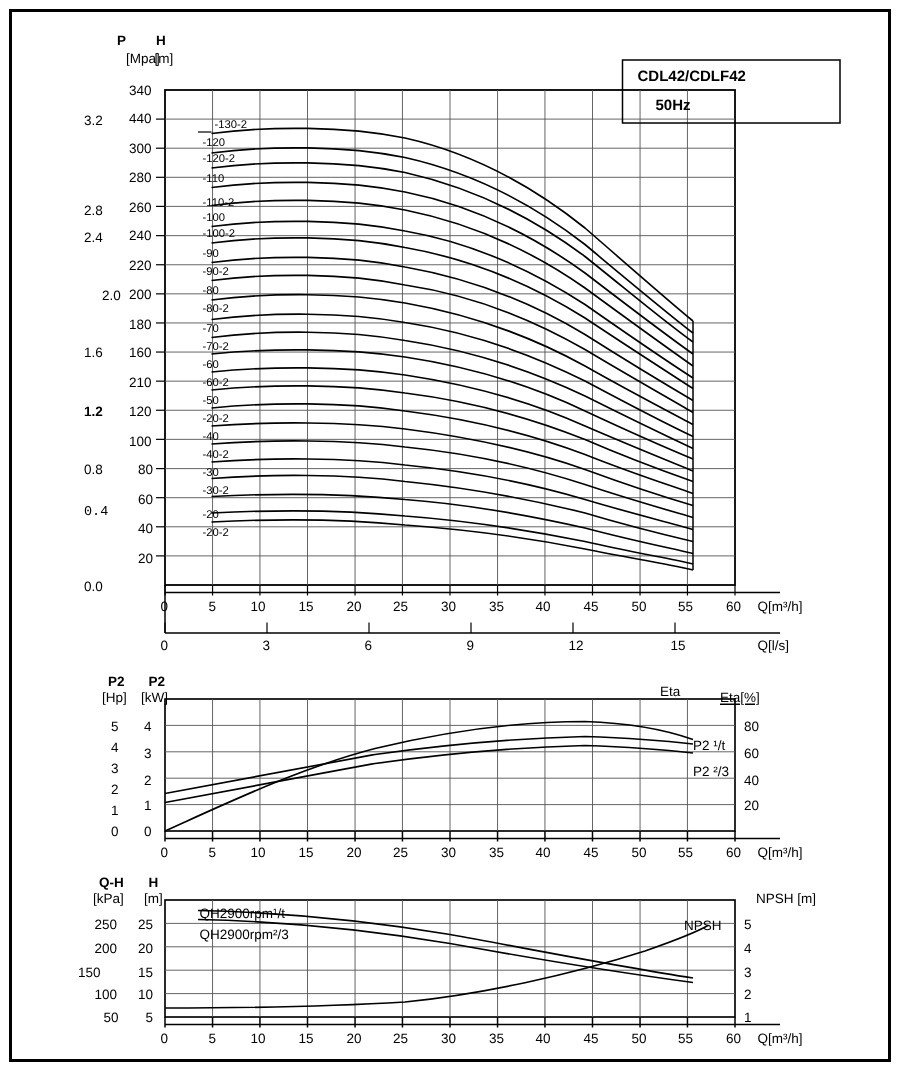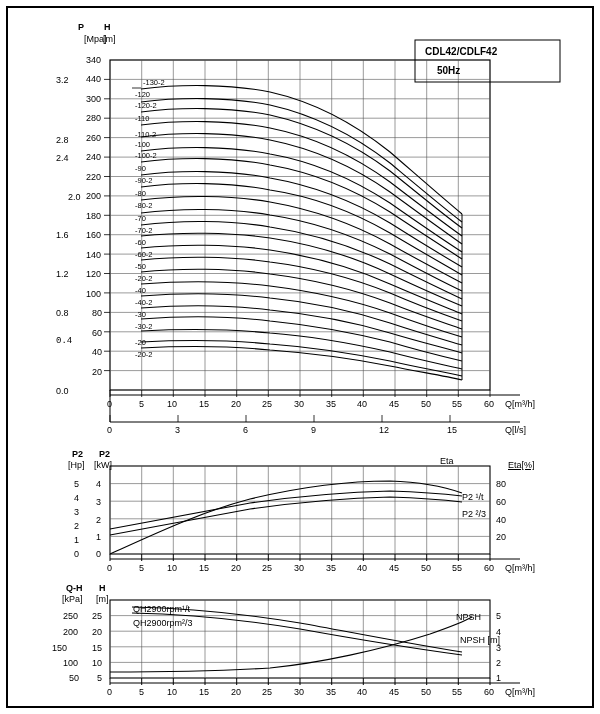--- a/index.html
+++ b/index.html
@@ -237,36 +237,36 @@
   <div class="lbl b" style="left:78px;top:22px;">P</div>
   <div class="lbl b" style="left:104px;top:22px;">H</div>
   <div class="lbl" style="left:68px;top:34px;padding-left:16px;">[Mpa]</div>
   <div class="lbl" style="left:103px;top:34px;">[m]</div>
 
   <div class="lbl axis-num" style="left:56px;top:75px;">3.2</div>
   <div class="lbl axis-num" style="left:56px;top:114px;margin-top:21px;">2.8</div>
   <div class="lbl axis-num" style="left:56px;top:153px;">2.4</div>
   <div class="lbl axis-num" style="left:56px;top:192px;margin-left:12px;">2.0</div>
   <div class="lbl axis-num" style="left:56px;top:230px;">1.6</div>
-  <div class="lbl axis-num" style="left:56px;top:269px;">1.2</div>
+  <div class="lbl axis-num" style="left:56px;top:269px;font-weight:bold;">1.2</div>
   <div class="lbl axis-num" style="left:56px;top:308px;">0.8</div>
   <div class="lbl axis-num" style="left:56px;top:336px;font-family:Liberation Mono, monospace;">0.4</div>
   <div class="lbl axis-num" style="left:56px;top:386px;">0.0</div>
 
   <div class="lbl axis-num" style="left:86px;top:55px;">340</div>
   <div class="lbl axis-num" style="left:86px;top:74px;">440</div>
   <div class="lbl axis-num" style="left:86px;top:94px;">300</div>
   <div class="lbl axis-num" style="left:86px;top:113px;">280</div>
   <div class="lbl axis-num" style="left:86px;top:133px;">260</div>
   <div class="lbl axis-num" style="left:86px;top:152px;">240</div>
   <div class="lbl axis-num" style="left:86px;top:172px;">220</div>
   <div class="lbl axis-num" style="left:86px;top:191px;">200</div>
   <div class="lbl axis-num" style="left:86px;top:211px;">180</div>
   <div class="lbl axis-num" style="left:86px;top:230px;">160</div>
-  <div class="lbl axis-num" style="left:86px;top:250px;">140</div>
+  <div class="lbl axis-num" style="left:86px;top:250px;">210</div>
   <div class="lbl axis-num" style="left:86px;top:269px;">120</div>
   <div class="lbl axis-num" style="left:86px;top:289px;">100</div>
   <div class="lbl axis-num" style="left:92px;top:308px;">80</div>
   <div class="lbl axis-num" style="left:92px;top:328px;">60</div>
   <div class="lbl axis-num" style="left:92px;top:347px;">40</div>
   <div class="lbl axis-num" style="left:92px;top:367px;">20</div>
 
   <div class="lbl curvelbl" style="left:143px;top:78px;">-130-2</div>
   <div class="lbl curvelbl" style="left:135px;top:90px;">-120</div>
   <div class="lbl curvelbl" style="left:135px;top:101px;">-120-2</div>
@@ -311,21 +311,21 @@
   <div class="lbl axis-num" style="left:243px;top:425px;">6</div>
   <div class="lbl axis-num" style="left:311px;top:425px;">9</div>
   <div class="lbl axis-num" style="left:379px;top:425px;">12</div>
   <div class="lbl axis-num" style="left:447px;top:425px;">15</div>
   <div class="lbl axis-num" style="left:505px;top:425px;">Q[l/s]</div>
 
   <div class="lbl b" style="left:72px;top:449px;">P2</div>
   <div class="lbl b" style="left:99px;top:449px;">P2</div>
   <div class="lbl" style="left:68px;top:460px;">[Hp]</div>
   <div class="lbl" style="left:94px;top:460px;">[kW]</div>
-  <div class="lbl" style="left:508px;top:460px;text-decoration:underline;">Eta[%]</div>
+  <div class="lbl" style="left:480px;top:460px;text-decoration:underline;">Eta[%]</div>
 
   <div class="lbl axis-num" style="left:74px;top:479px;">5</div>
   <div class="lbl axis-num" style="left:74px;top:493px;">4</div>
   <div class="lbl axis-num" style="left:74px;top:507px;">3</div>
   <div class="lbl axis-num" style="left:74px;top:521px;">2</div>
   <div class="lbl axis-num" style="left:74px;top:535px;">1</div>
   <div class="lbl axis-num" style="left:74px;top:549px;">0</div>
 
   <div class="lbl axis-num" style="left:96px;top:479px;">4</div>
   <div class="lbl axis-num" style="left:96px;top:497px;">3</div>
@@ -354,21 +354,21 @@
   <div class="lbl axis-num" style="left:389px;top:563px;">45</div>
   <div class="lbl axis-num" style="left:421px;top:563px;">50</div>
   <div class="lbl axis-num" style="left:452px;top:563px;">55</div>
   <div class="lbl axis-num" style="left:484px;top:563px;">60</div>
   <div class="lbl axis-num" style="left:505px;top:563px;">Q[m³/h]</div>
 
   <div class="lbl b" style="left:66px;top:583px;">Q-H</div>
   <div class="lbl b" style="left:99px;top:583px;">H</div>
   <div class="lbl" style="left:62px;top:594px;">[kPa]</div>
   <div class="lbl" style="left:96px;top:594px;">[m]</div>
-  <div class="lbl" style="left:460px;top:594px;margin-top:41px;">NPSH [m]</div>
+  <div class="lbl" style="left:504px;top:594px;">NPSH [m]</div>
 
   <div class="lbl axis-num" style="left:63px;top:611px;">250</div>
   <div class="lbl axis-num" style="left:63px;top:627px;">200</div>
   <div class="lbl axis-num" style="left:52px;top:643px;">150</div>
   <div class="lbl axis-num" style="left:63px;top:658px;">100</div>
   <div class="lbl axis-num" style="left:69px;top:673px;">50</div>
 
   <div class="lbl axis-num" style="left:92px;top:611px;">25</div>
   <div class="lbl axis-num" style="left:92px;top:627px;">20</div>
   <div class="lbl axis-num" style="left:92px;top:643px;">15</div>

